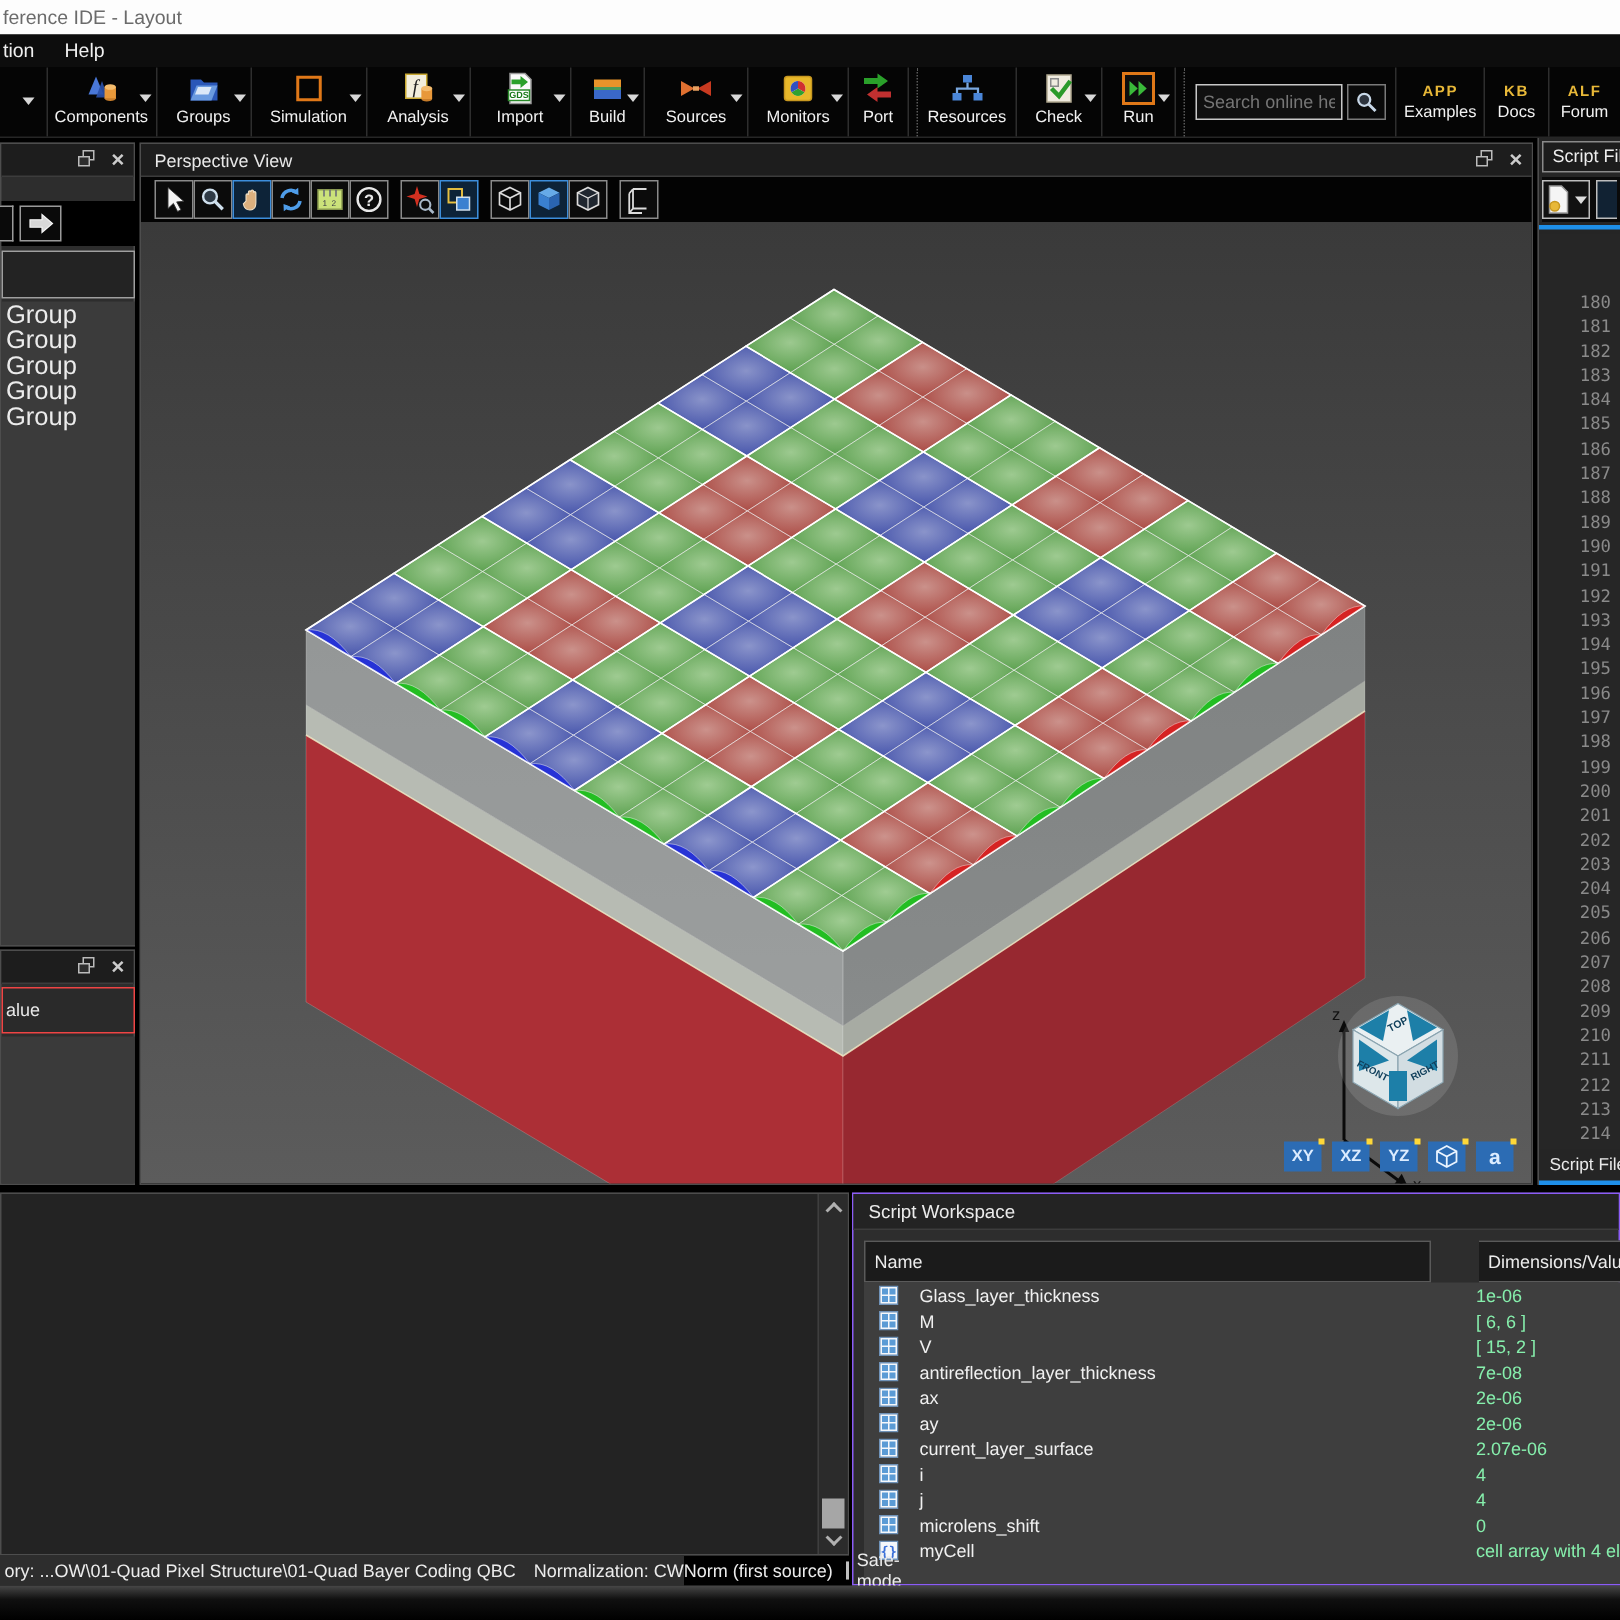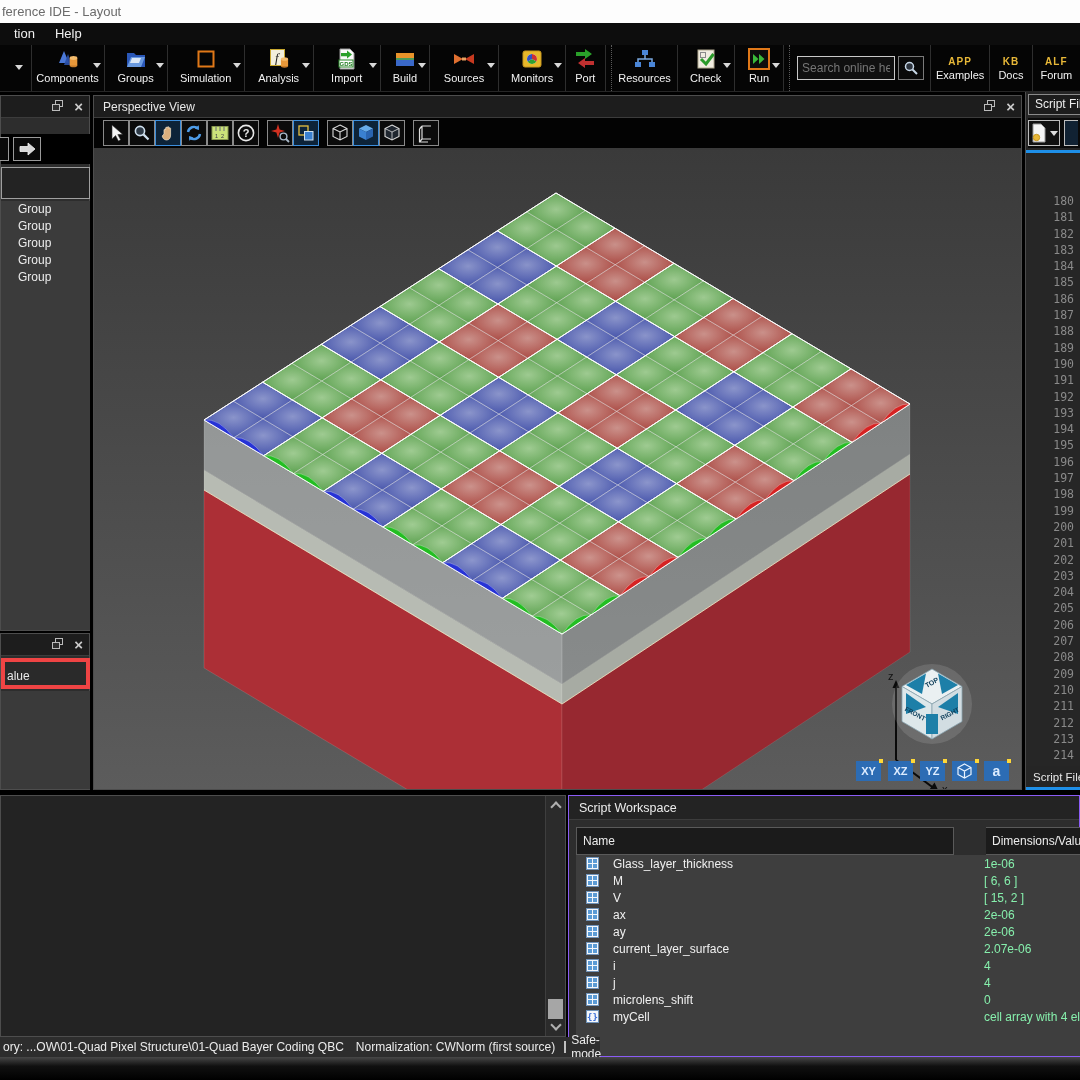--- a/index.html
+++ b/index.html
@@ -7,21 +7,21 @@
               font-family:"Liberation Sans", sans-serif; }
   .abs { position:absolute; }
   #app { position:relative; width:1080px; height:1080px; background:#000; }
 
   
   #titlebar { left:0; top:0; width:1080px; height:23px; background:#fdfdfd;
               color:#6b6b6b; font-size:13px; line-height:23px; padding-left:2px; }
   #menubar { left:0; top:23px; width:1080px; height:22px; background:#0d0d0d;
              color:#f0f0f0; font-size:13px; display:flex; align-items:center; }
   .menu-item { padding:0 10px; height:22px; line-height:22px; }
-  .menu-item:first-child { padding-left:14px; }
+  .menu-item:first-child { padding-left:2px; }
 
   
   #toolbar { left:0; top:45px; width:1080px; height:47px; background:#050505;
              display:flex; align-items:stretch; border-bottom:1px solid #262626; }
   .tbtn { position:relative; display:flex; flex-direction:column; align-items:center;
           justify-content:flex-start; border-right:1px solid #2e2e2e; padding-top:2px; }
   .ticon { height:24px; display:flex; align-items:center; justify-content:center; }
   .tlabel { color:#f2f2f2; font-size:11px; margin-top:1px; white-space:nowrap; }
   .dd { position:absolute; right:3px; top:18px; width:0; height:0;
         border-left:4px solid transparent; border-right:4px solid transparent;
@@ -48,24 +48,24 @@
   
   #left-top { left:0; top:95px; width:90px; height:536px; }
   #lt-toolbar { position:absolute; left:0; top:38px; width:89px; height:30px; background:#000;
                 display:flex; align-items:center; }
   .arrow-btn { width:28px; height:24px; border:1px solid #9a9a9a; background:#0a0a0a;
                display:flex; align-items:center; justify-content:center; margin-right:4px; }
   .arrow-btn.cut { width:9px; margin-left:-1px; border-left:none; }
   #lt-header { position:absolute; left:0; top:71px; width:89px; height:32px;
                border:1px solid #9f9f9f; background:#232323; }
   #lt-list { position:absolute; left:0; top:105px; width:89px; height:429px; background:#3b3b3b; }
-  .group-item { color:#ececec; font-size:12px; height:17px; line-height:17px; padding-left:17px; }
+  .group-item { color:#ececec; font-size:17px; height:17px; line-height:17px; padding-left:3px; }
   #left-bottom { left:0; top:633px; width:90px; height:157px; }
   #lb-header { position:absolute; left:0; top:24px; width:89px; height:31px;
-               border:4px solid #ef4444; background:#2a2a2a; color:#e8e8e8; font-size:12px;
+               border:1px solid #ef4444; background:#2a2a2a; color:#e8e8e8; font-size:12px;
                line-height:29px; padding-left:2px; }
   #lb-body { position:absolute; left:0; top:57px; width:89px; height:98px; background:#3a3a3a; }
 
   
   #viewport { left:93px; top:95px; width:929px; height:695px; background:#111;
               border:1px solid #4d4d4d; }
   #vp-toolbar { position:absolute; left:0; top:22px; width:927px; height:30px; background:#030303;
                 display:flex; align-items:center; padding-left:9px; }
   .vbtn { width:26px; height:26px; border:1px solid #8a8a8a; background:#0b0b0b; margin-right:0;
           display:flex; align-items:center; justify-content:center; }
@@ -121,21 +121,21 @@
   #ws-hname { width:410px; }
   #ws-hval { width:95px; border-left:none; }
   #ws-body { position:absolute; left:7px; top:59px; width:505px; height:201px; background:#3e3e3e; }
   .wrow { position:relative; height:17px; display:flex; align-items:center; }
   .wicon { width:13px; height:13px; margin-left:10px; }
   .wicon svg { display:block; }
   .wname { color:#f0f0f0; font-size:12px; margin-left:14px; white-space:nowrap; }
   .wval { position:absolute; left:408px; color:#86efac; font-size:12px; white-space:nowrap; }
 
   
-  #statusbar { left:0; top:1037px; width:600px; height:20px; background:#2d2d2d;
+  #statusbar { left:0; top:1037px; width:456px; height:20px; background:#2d2d2d;
                display:flex; align-items:center; color:#ececec; font-size:12px; }
   #sb-path { padding-left:3px; white-space:nowrap; }
   #sb-sep { width:1px; height:14px; background:#5a5a5a; margin:0 6px; }
   #sb-norm { white-space:nowrap; }
   #sb-check { width:12px; height:12px; border:1px solid #c0c0c0; background:#2d2d2d; margin:0 5px 0 9px; }
   #bottomstrip { left:0; top:1057px; width:1080px; height:23px;
                  background:linear-gradient(#484848, #101010 40%, #000); }
 </style>
 </head>
 <body>
@@ -845,20 +845,33 @@
         <div class="wrow">
           <span class="wicon">
             <svg width="13" height="13">
               <rect x="0.5" y="0.5" width="12" height="12" fill="#f4f7fb" stroke="#6f92b8"></rect>
               <rect x="2" y="2" width="4" height="4" fill="#5b9bd5"></rect>
               <rect x="7" y="2" width="4" height="4" fill="#5b9bd5"></rect>
               <rect x="2" y="7" width="4" height="4" fill="#5b9bd5"></rect>
               <rect x="7" y="7" width="4" height="4" fill="#5b9bd5"></rect>
             </svg>
           </span>
+          <span class="wname">antireflection_layer_thickness</span>
+          <span class="wval">7e-08</span>
+        </div>
+        <div class="wrow">
+          <span class="wicon">
+            <svg width="13" height="13">
+              <rect x="0.5" y="0.5" width="12" height="12" fill="#f4f7fb" stroke="#6f92b8"></rect>
+              <rect x="2" y="2" width="4" height="4" fill="#5b9bd5"></rect>
+              <rect x="7" y="2" width="4" height="4" fill="#5b9bd5"></rect>
+              <rect x="2" y="7" width="4" height="4" fill="#5b9bd5"></rect>
+              <rect x="7" y="7" width="4" height="4" fill="#5b9bd5"></rect>
+            </svg>
+          </span>
           <span class="wname">ax</span>
           <span class="wval">2e-06</span>
         </div>
         <div class="wrow">
           <span class="wicon">
             <svg width="13" height="13">
               <rect x="0.5" y="0.5" width="12" height="12" fill="#f4f7fb" stroke="#6f92b8"></rect>
               <rect x="2" y="2" width="4" height="4" fill="#5b9bd5"></rect>
               <rect x="7" y="2" width="4" height="4" fill="#5b9bd5"></rect>
               <rect x="2" y="7" width="4" height="4" fill="#5b9bd5"></rect>

